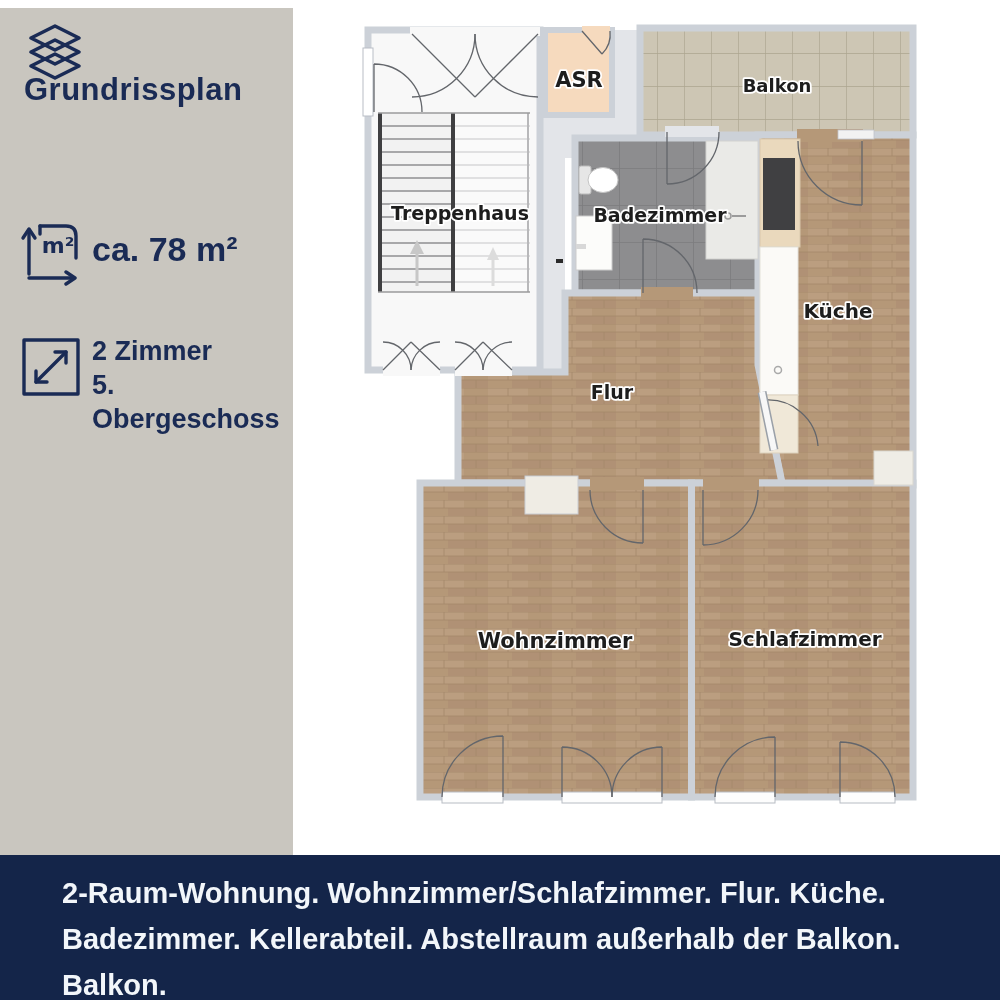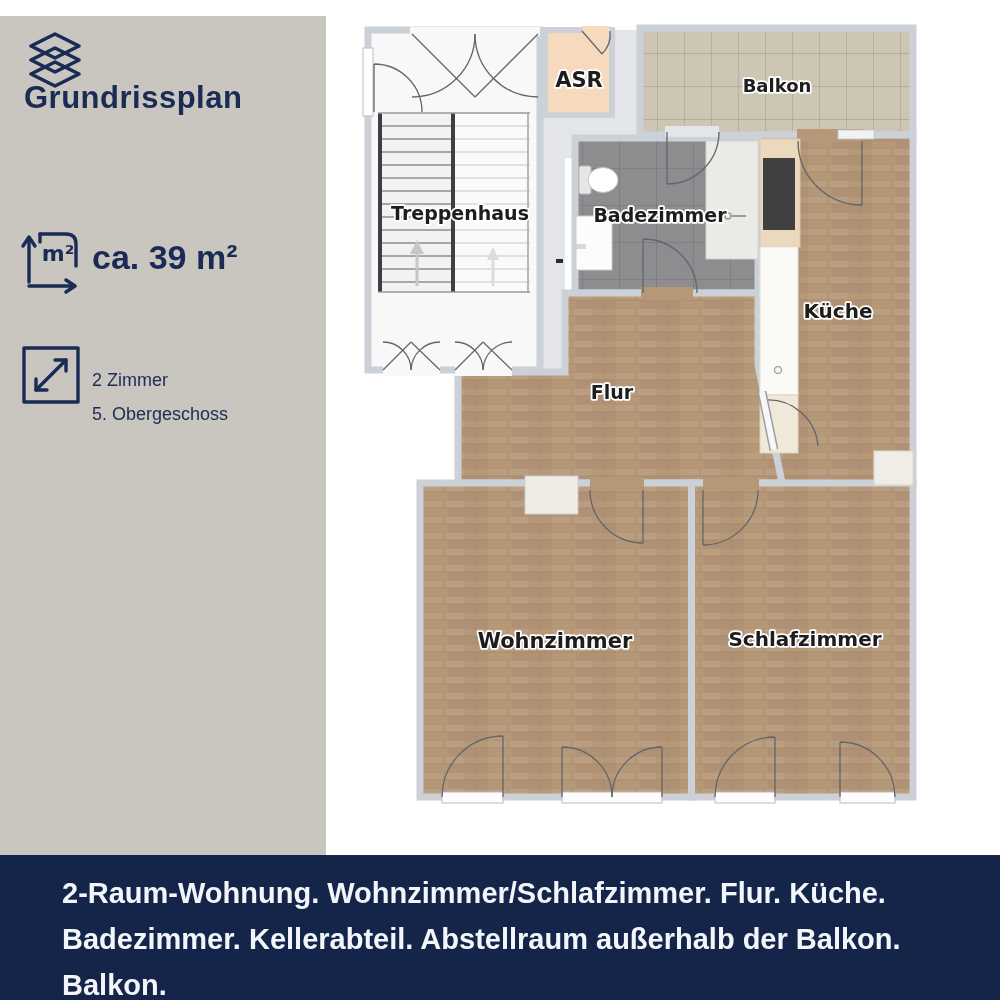--- a/index.html
+++ b/index.html
@@ -1,26 +1,26 @@
 <!DOCTYPE html>
 <html><head>
 <meta charset="utf-8">
 <style>
   html,body{margin:0;padding:0;}
   body{width:1000px;height:1000px;position:relative;background:#ffffff;overflow:hidden;
        font-family:"Liberation Sans", sans-serif;}
 
   
-  .sidebar{position:absolute;left:0;top:16px;width:326px;height:848px;background:#c9c6bf;}
+  .sidebar{position:absolute;left:0;top:8px;width:293px;height:848px;background:#c9c6bf;}
   .logo{position:absolute;left:26px;top:14px;}
   .title{position:absolute;left:24px;top:64px;font-size:31px;font-weight:700;color:#1a2b55;letter-spacing:.5px;}
   .area-icon{position:absolute;left:20px;top:212px;}
   .area-label{position:absolute;left:92px;top:222px;font-size:34px;font-weight:700;color:#1a2b55;}
   .dim-icon{position:absolute;left:20px;top:328px;}
-  .detail-lines{position:absolute;left:92px;top:326px;font-size:18px;font-weight:400;color:#1a2b55;line-height:34px;margin-top:21px;}
+  .detail-lines{position:absolute;left:92px;top:326px;font-size:27px;font-weight:700;color:#1a2b55;line-height:34px;}
 
   
   .plan{position:absolute;left:360px;top:20px;width:560px;height:790px;}
   .rlabel{font-family:"DejaVu Sans", sans-serif;font-weight:700;fill:#1d1d1d;
           stroke:#ffffff;stroke-width:3.5px;paint-order:stroke;stroke-linejoin:round;text-anchor:middle;}
 
   
   .footer{position:absolute;left:0;top:855px;width:1000px;height:145px;background:#142549;}
   .footer-text{position:absolute;left:62px;top:15px;color:#f2f6fa;font-size:29px;font-weight:700;line-height:46px;}
 </style>
@@ -41,21 +41,21 @@
     <g fill="none" stroke="#1a2b55" stroke-width="3.4" stroke-linecap="round" stroke-linejoin="round">
       <path d="M9,54 V12"></path>
         <path d="M3,18 L9,9 L15,18"></path>
       <path d="M9,58 H52"></path>
         <path d="M46,52 L55,58 L46,64"></path>
       <path d="M20,6 H46 Q56,6 56,16 V38"></path>
       <path d="M20,6 V14"></path>
     </g>
     <text x="38" y="33" font-size="22" font-weight="bold" fill="#1a2b55" text-anchor="middle" font-family="DejaVu Sans, sans-serif">m²</text>
   </svg>
-  <div class="area-label">ca. 39 m²</div>
+  <div class="area-label">ca. 78 m²</div>
 
   <svg class="dim-icon" width="62" height="62" viewBox="0 0 62 62">
     <g fill="none" stroke="#1a2b55" stroke-width="3.4" stroke-linecap="round" stroke-linejoin="round">
       <rect x="4" y="4" width="54" height="54"></rect>
       <path d="M16,46 L46,16"></path>
       <path d="M35,16 H46 V27"></path>
       <path d="M27,46 H16 V35"></path>
     </g>
   </svg>
   <div class="detail-lines">

